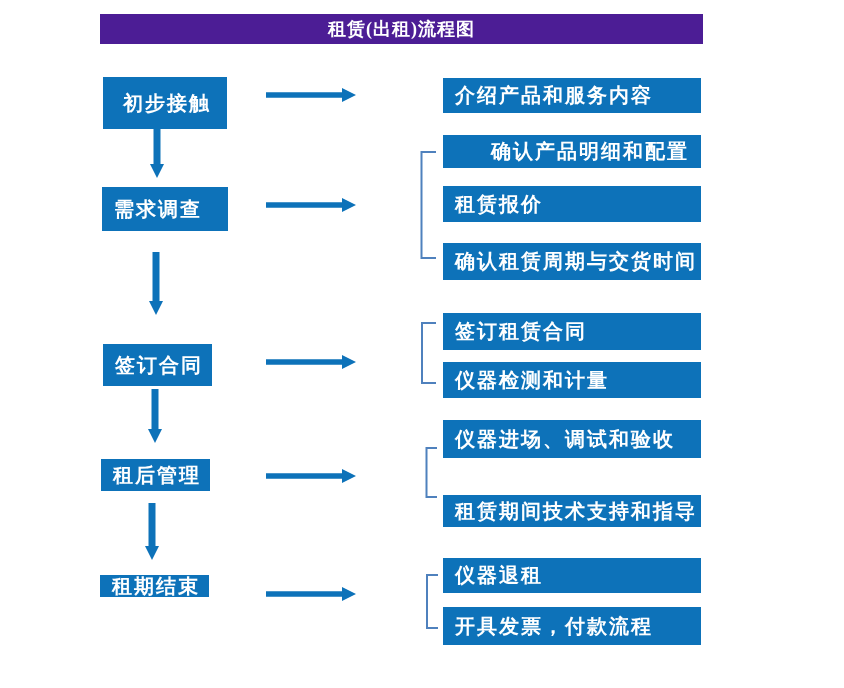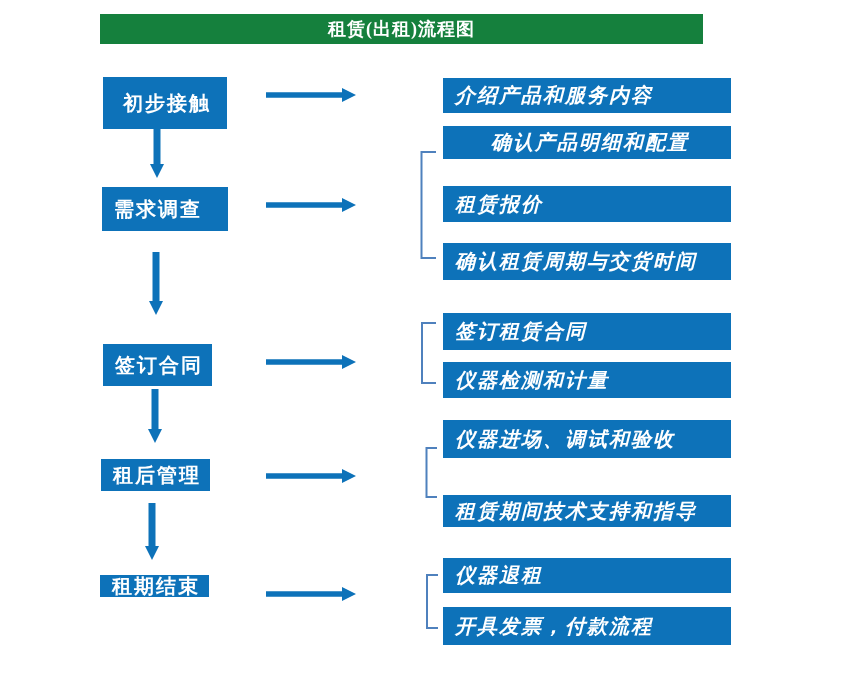--- a/index.html
+++ b/index.html
@@ -6,42 +6,42 @@
   .canvas {
     position:relative;
     width:844px; height:688px;
     background:#ffffff;
     font-family:"Liberation Serif","DejaVu Serif",serif;
     overflow:hidden;
   }
   .overlay { position:absolute; left:0; top:0; pointer-events:none; }
   .title-bar {
     position:absolute; left:100px; top:14px; width:603px; height:30px;
-    background:#15803d; color:#ffffff;
+    background:#4c1d95; color:#ffffff;
     display:flex; align-items:center; justify-content:center;
     font-size:18px; font-weight:bold; letter-spacing:1px;
   }
   .box {
     position:absolute; box-sizing:border-box;
     background:#0d72b9; color:#ffffff;
     display:flex; align-items:center;
     padding-left:12px;
     font-size:20px; font-weight:bold; letter-spacing:2px;
     white-space:nowrap;
   }
   
   .s1 { left:103px; top:77px;  width:124px; height:52px;padding-left:20px; }
   .s2 { left:102px; top:187px; width:126px; height:44px; }
   .s3 { left:103px; top:344px; width:109px; height:42px; }
   .s4 { left:101px; top:459px; width:109px; height:32px; }
   .s5 { left:100px; top:575px; width:109px; height:22px; }
   
-  .detail { left:443px; width:288px;font-style:italic; }
+  .detail { left:443px; width:258px; }
   .d1  { top:78px;  height:35px; }
-  .d2  { top:126px; height:33px;padding-left:48px; }
+  .d2  { top:135px; height:33px;padding-left:48px; }
   .d3  { top:186px; height:36px; }
   .d4  { top:243px; height:37px; }
   .d5  { top:313px; height:37px; }
   .d6  { top:362px; height:36px; }
   .d7  { top:420px; height:38px; }
   .d8  { top:495px; height:32px; }
   .d9  { top:558px; height:35px; }
   .d10 { top:607px; height:38px; }
   .harrow { stroke:#0d72b9; stroke-width:5.5; }
   .varrow { stroke:#0d72b9; stroke-width:7; }

